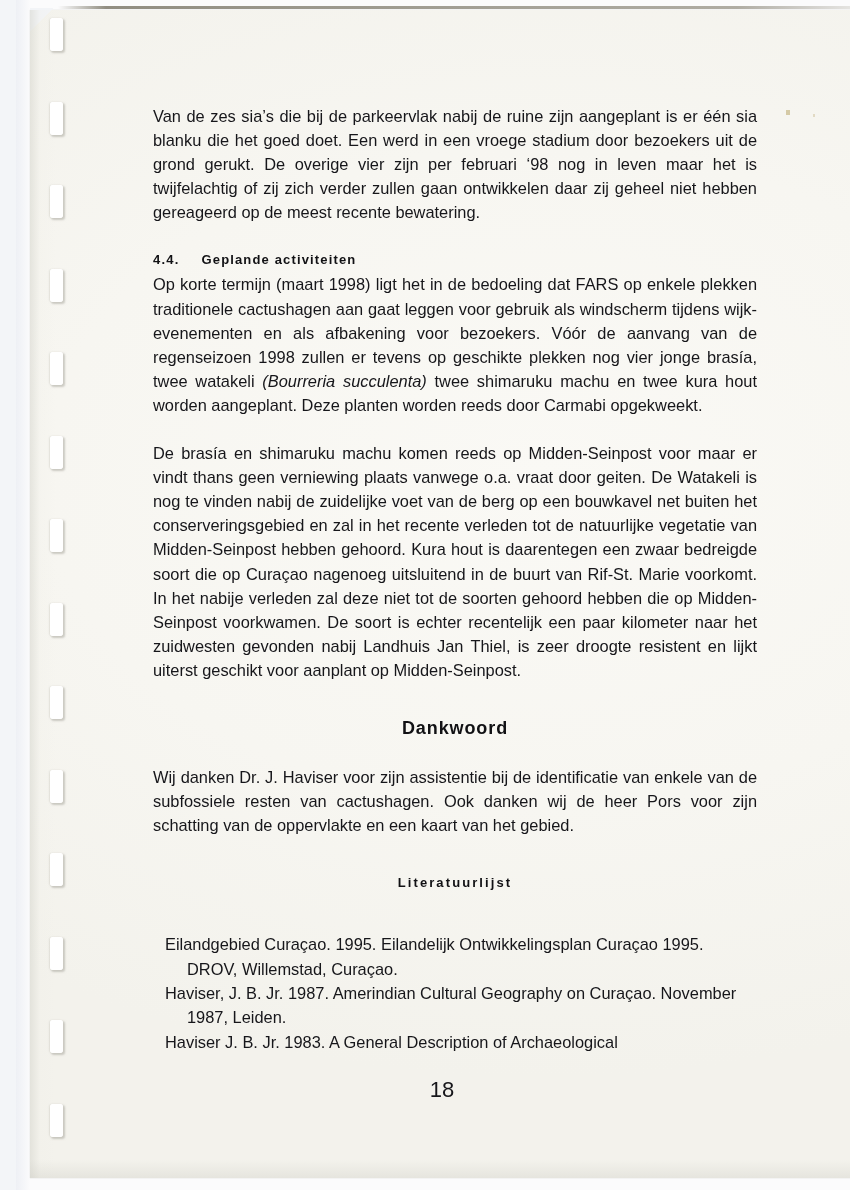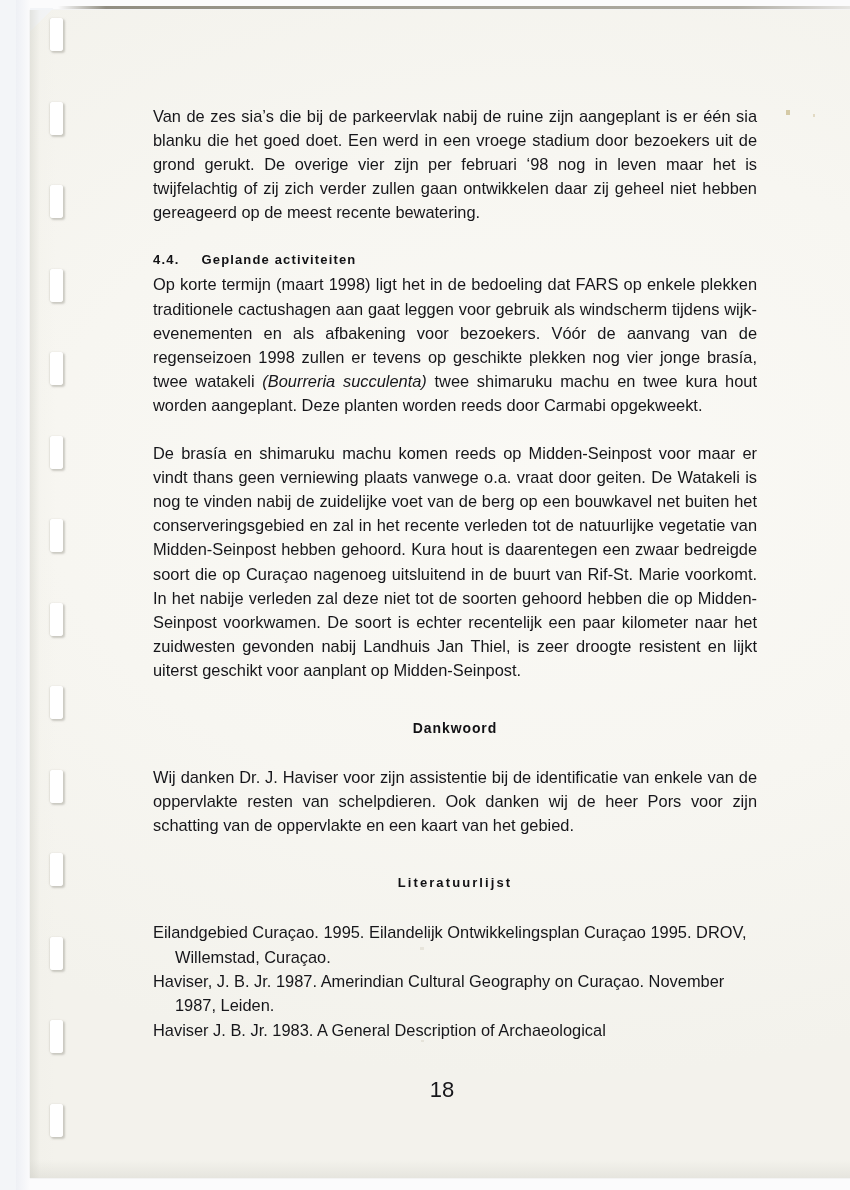--- a/index.html
+++ b/index.html
@@ -112,31 +112,31 @@
     line-height: 24px;
     color: #111114;
   }
   h2.sec-heading .num { letter-spacing: 1.2px; }
   h2.sec-heading .sp { display: inline-block; width: 22px; }
 
   h2.centered-heading {
     margin: 0;
     text-align: center;
     font-weight: bold;
-    font-size: 14px;
+    font-size: 18px;
     letter-spacing: 0.9px;
     line-height: 26px;
     color: #111114;
   }
   h2.centered-heading.wide { letter-spacing: 2.1px; font-size: 13px; }
 
   em.sci { font-style: italic; }
 
   ul.reflist {
-    margin: 0;
+    margin: 12px;
     padding: 0;
     list-style: none;
   }
   ul.reflist li {
     margin: 0 0 0 0;
     padding-left: 22px;
     text-indent: -22px;
     line-height: 24.4px;
     text-align: left;
   }
@@ -210,21 +210,21 @@
     <div class="gap-md"></div>
 
     <p class="para">De brasía en shimaruku machu komen reeds op Midden-Seinpost voor maar er vindt thans geen verniewing plaats vanwege o.a. vraat door geiten. De Watakeli is nog te vinden nabij de zuidelijke voet van de berg op een bouwkavel net buiten het conserveringsgebied en zal in het recente verleden tot de natuurlijke vegetatie van Midden-Seinpost hebben gehoord. Kura hout is daarentegen een zwaar bedreigde soort die op Curaçao nagenoeg uitsluitend in de buurt van Rif-St. Marie voorkomt. In het nabije verleden zal deze niet tot de soorten gehoord hebben die op Midden-Seinpost voorkwamen. De soort is echter recentelijk een paar kilometer naar het zuidwesten gevonden nabij Landhuis Jan Thiel, is zeer droogte resistent en lijkt uiterst geschikt voor aanplant op Midden-Seinpost.</p>
 
     <div class="gap-lg"></div>
 
     <h2 class="centered-heading">Dankwoord</h2>
 
     <div class="gap-md"></div>
 
-    <p class="para">Wij danken Dr. J. Haviser voor zijn assistentie bij de identificatie van enkele van de oppervlakte resten van schelpdieren. Ook danken wij de heer Pors voor zijn schatting van de oppervlakte en een kaart van het gebied.</p>
+    <p class="para">Wij danken Dr. J. Haviser voor zijn assistentie bij de identificatie van enkele van de subfossiele resten van cactushagen. Ook danken wij de heer Pors voor zijn schatting van de oppervlakte en een kaart van het gebied.</p>
 
     <div class="gap-lg"></div>
 
     <h2 class="centered-heading wide">Literatuurlijst</h2>
 
     <div class="gap-md"></div>
 
     <ul class="reflist" id="reflist">
         <li>Eilandgebied Curaçao. 1995. Eilandelijk Ontwikkelingsplan Curaçao 1995. DROV, Willemstad, Curaçao.</li>
         <li>Haviser, J. B. Jr. 1987. Amerindian Cultural Geography on Curaçao. November 1987, Leiden.</li>

